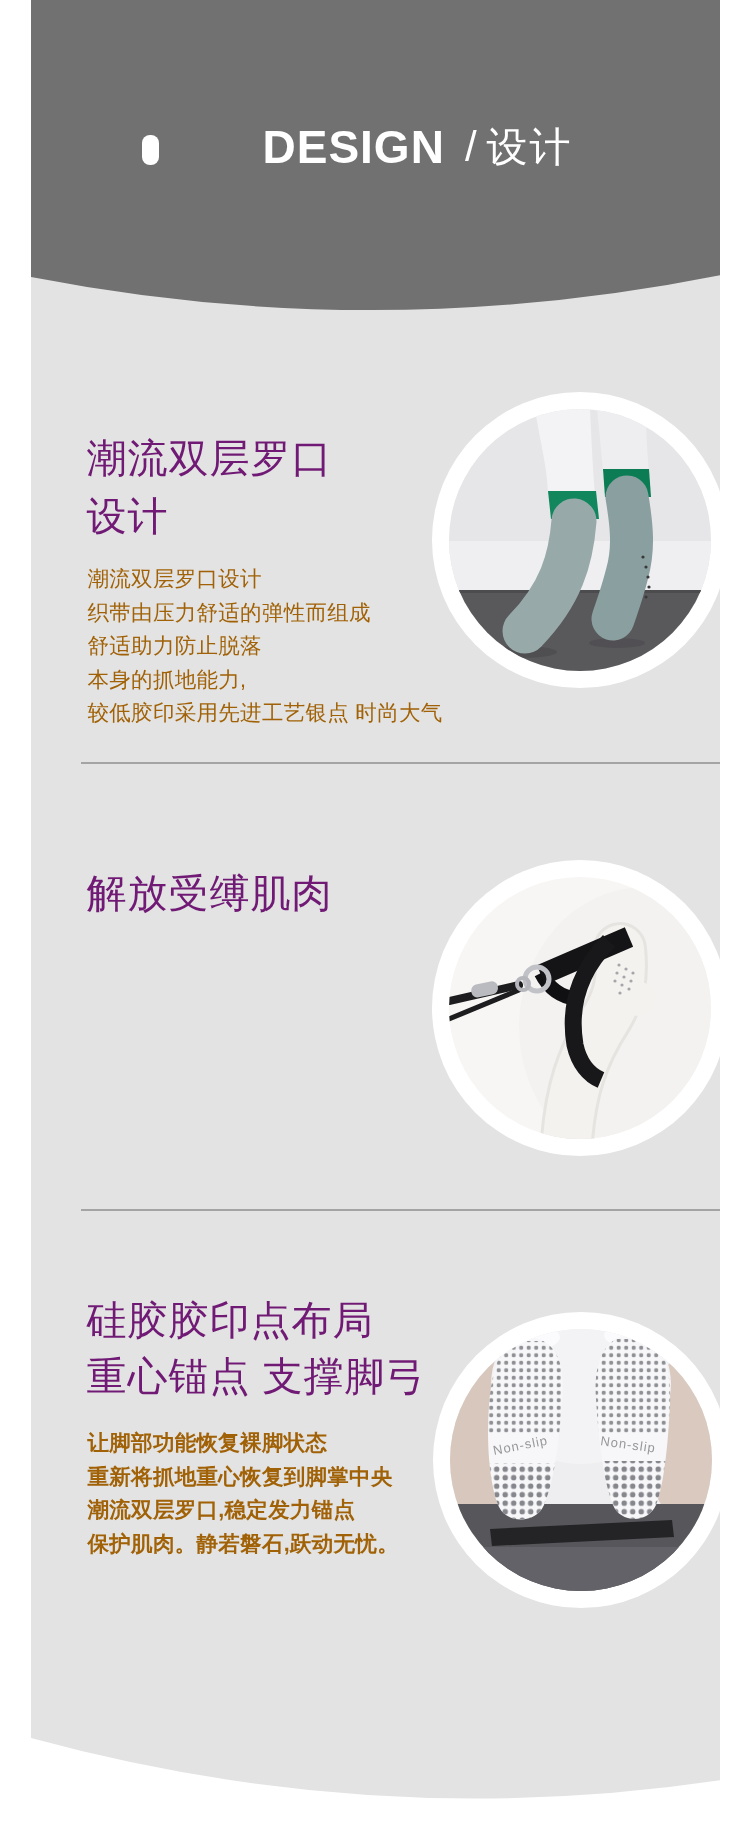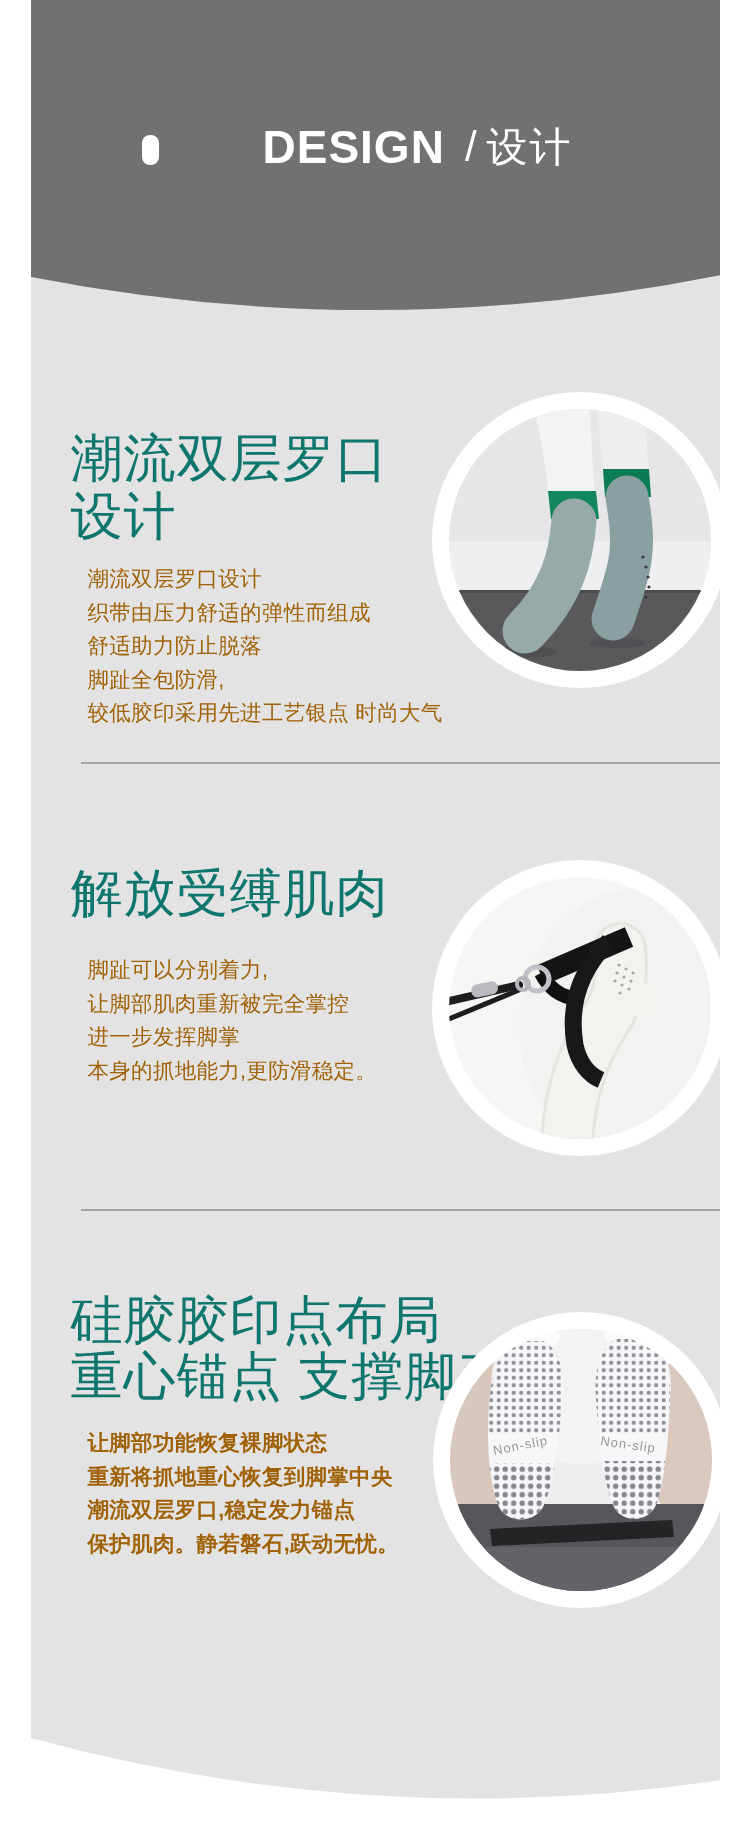--- a/index.html
+++ b/index.html
@@ -20,21 +20,21 @@
   }
   .htitle{
     position:absolute;left:232px;top:0;height:50px;
     display:flex;align-items:center;color:#ffffff;white-space:nowrap;
   }
   .htitle .en{font-size:46px;font-weight:700;letter-spacing:1px;}
   .htitle .sep{font-size:42px;font-weight:300;margin:0 10px 0 20px;}
   .htitle .cn{font-size:41px;font-weight:300;letter-spacing:2px;}
   
   .sec-title{
-    position:absolute;left:40px;color:#0f766e;font-size:52px;
+    position:absolute;left:56px;color:#701a75;font-size:40px;
     font-weight:400;line-height:58px;letter-spacing:1px;white-space:nowrap;
   }
   .sec-title.tight{line-height:56px;}
   .sec-body{
     position:absolute;left:57px;color:#a16207;font-size:21.5px;
     font-weight:400;line-height:33.5px;letter-spacing:0.3px;white-space:nowrap;
   }
   .divider{position:absolute;left:50px;width:650px;height:2px;background:#a4a4a4;}
   
   .circle-card{position:absolute;width:296px;height:296px;border-radius:50%;background:#ffffff;}
@@ -64,21 +64,21 @@
   </div>
 
   <div class="sec-title" style="top:429px;">
     <div>潮流双层罗口</div>
     <div>设计</div>
   </div>
   <div class="sec-body" style="top:563px;">
     <div>潮流双层罗口设计</div>
     <div>织带由压力舒适的弹性而组成</div>
     <div>舒适助力防止脱落</div>
-    <div>脚趾全包防滑,</div>
+    <div>本身的抓地能力,</div>
     <div>较低胶印采用先进工艺银点 时尚大气</div>
   </div>
 
   <div class="circle-card" style="left:401px;top:392px;">
     <div class="circle-photo">
       <svg width="262" height="262" viewBox="0 0 262 262">
         <rect width="262" height="262" fill="#e6e5e7"></rect>
         <rect y="132" width="262" height="52" fill="#efeef1"></rect>
         <rect y="182" width="262" height="80" fill="#59585b"></rect>
         <rect y="181" width="262" height="3" fill="#4c4b4e"></rect>
@@ -100,26 +100,20 @@
         <path d="M99,82 L147,82 L150,110 L102,110 Z" fill="#12875e"></path>
         <path d="M125,112 C122,150 112,185 76,222" fill="none" stroke="#97a9a8" stroke-width="45" stroke-linecap="round"></path>
       </svg>
     </div>
   </div>
 
   <div class="divider" style="top:762px;"></div>
 
   <div class="sec-title" style="top:864px;">
     <div>解放受缚肌肉</div>
-  </div>
-  <div class="sec-body" style="top:954px;">
-    <div>脚趾可以分别着力,</div>
-    <div>让脚部肌肉重新被完全掌控</div>
-    <div>进一步发挥脚掌</div>
-    <div>本身的抓地能力,更防滑稳定。</div>
   </div>
 
   <div class="circle-card" style="left:401px;top:860px;">
     <div class="circle-photo">
       <svg width="262" height="262" viewBox="0 0 262 262">
         <rect width="262" height="262" fill="#f7f6f4"></rect>
         <ellipse cx="195" cy="150" rx="125" ry="140" fill="#f3f2f0"></ellipse>
 
         <path d="M118,262 C122,215 132,180 158,140 C170,120 174,100 171,72" fill="none" stroke="#e6e4e1" stroke-width="54" stroke-linecap="round"></path>
         <path d="M118,262 C122,215 132,180 158,140 C170,120 174,100 171,72" fill="none" stroke="#f4f2ef" stroke-width="48" stroke-linecap="round"></path>

